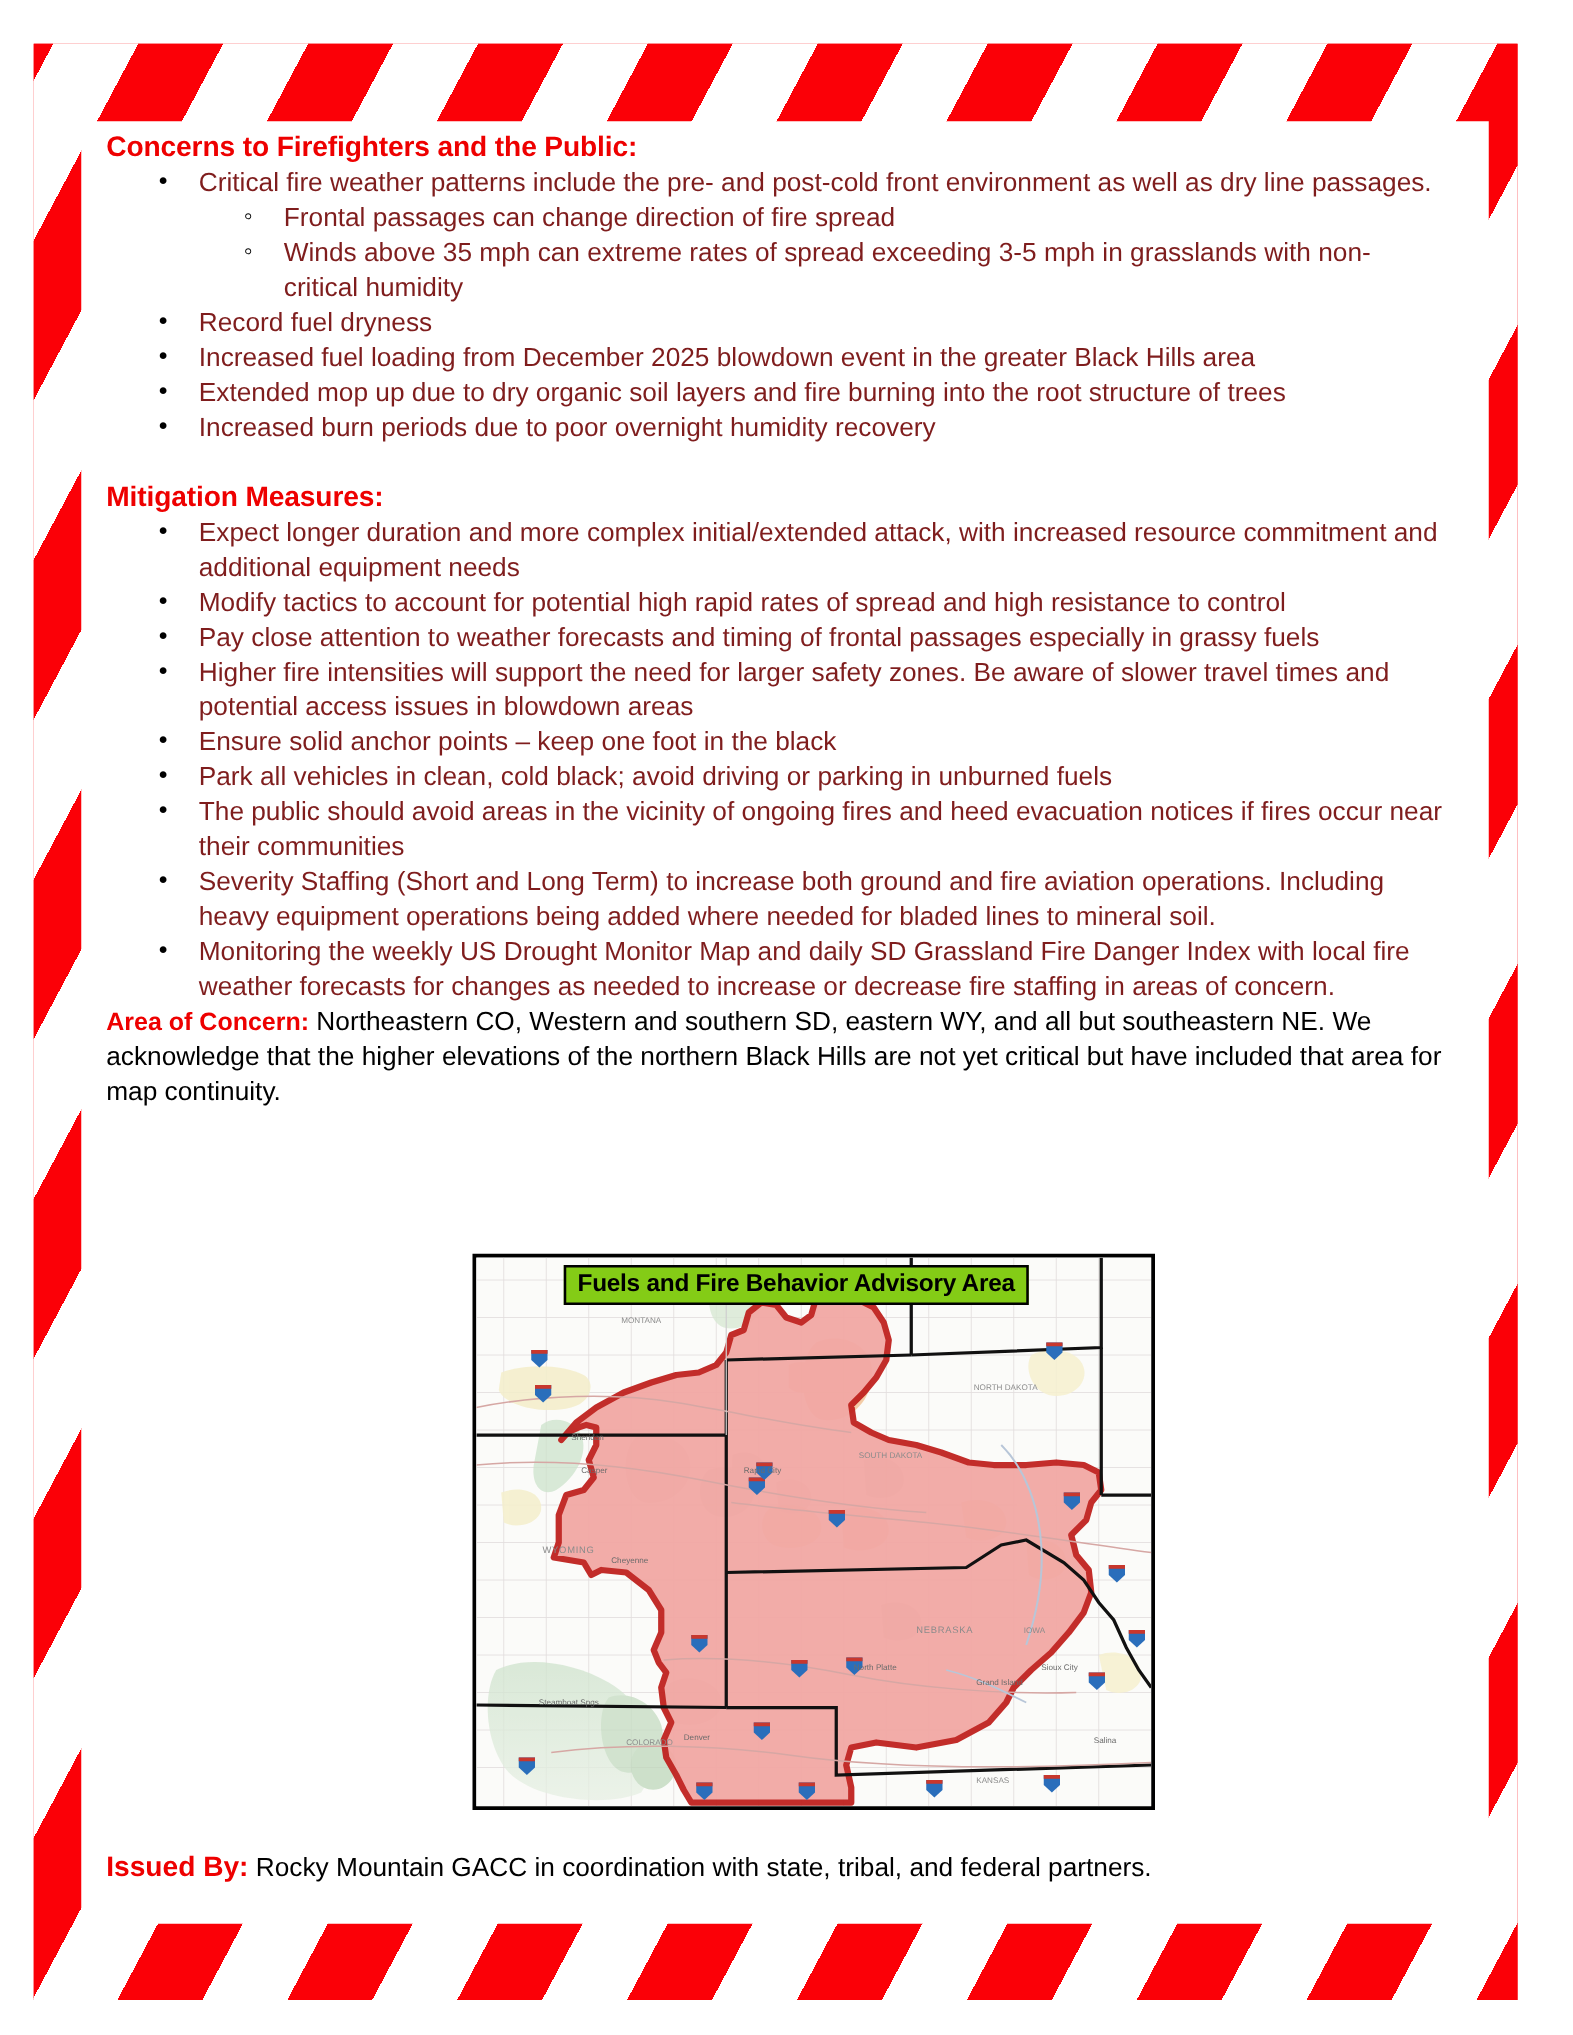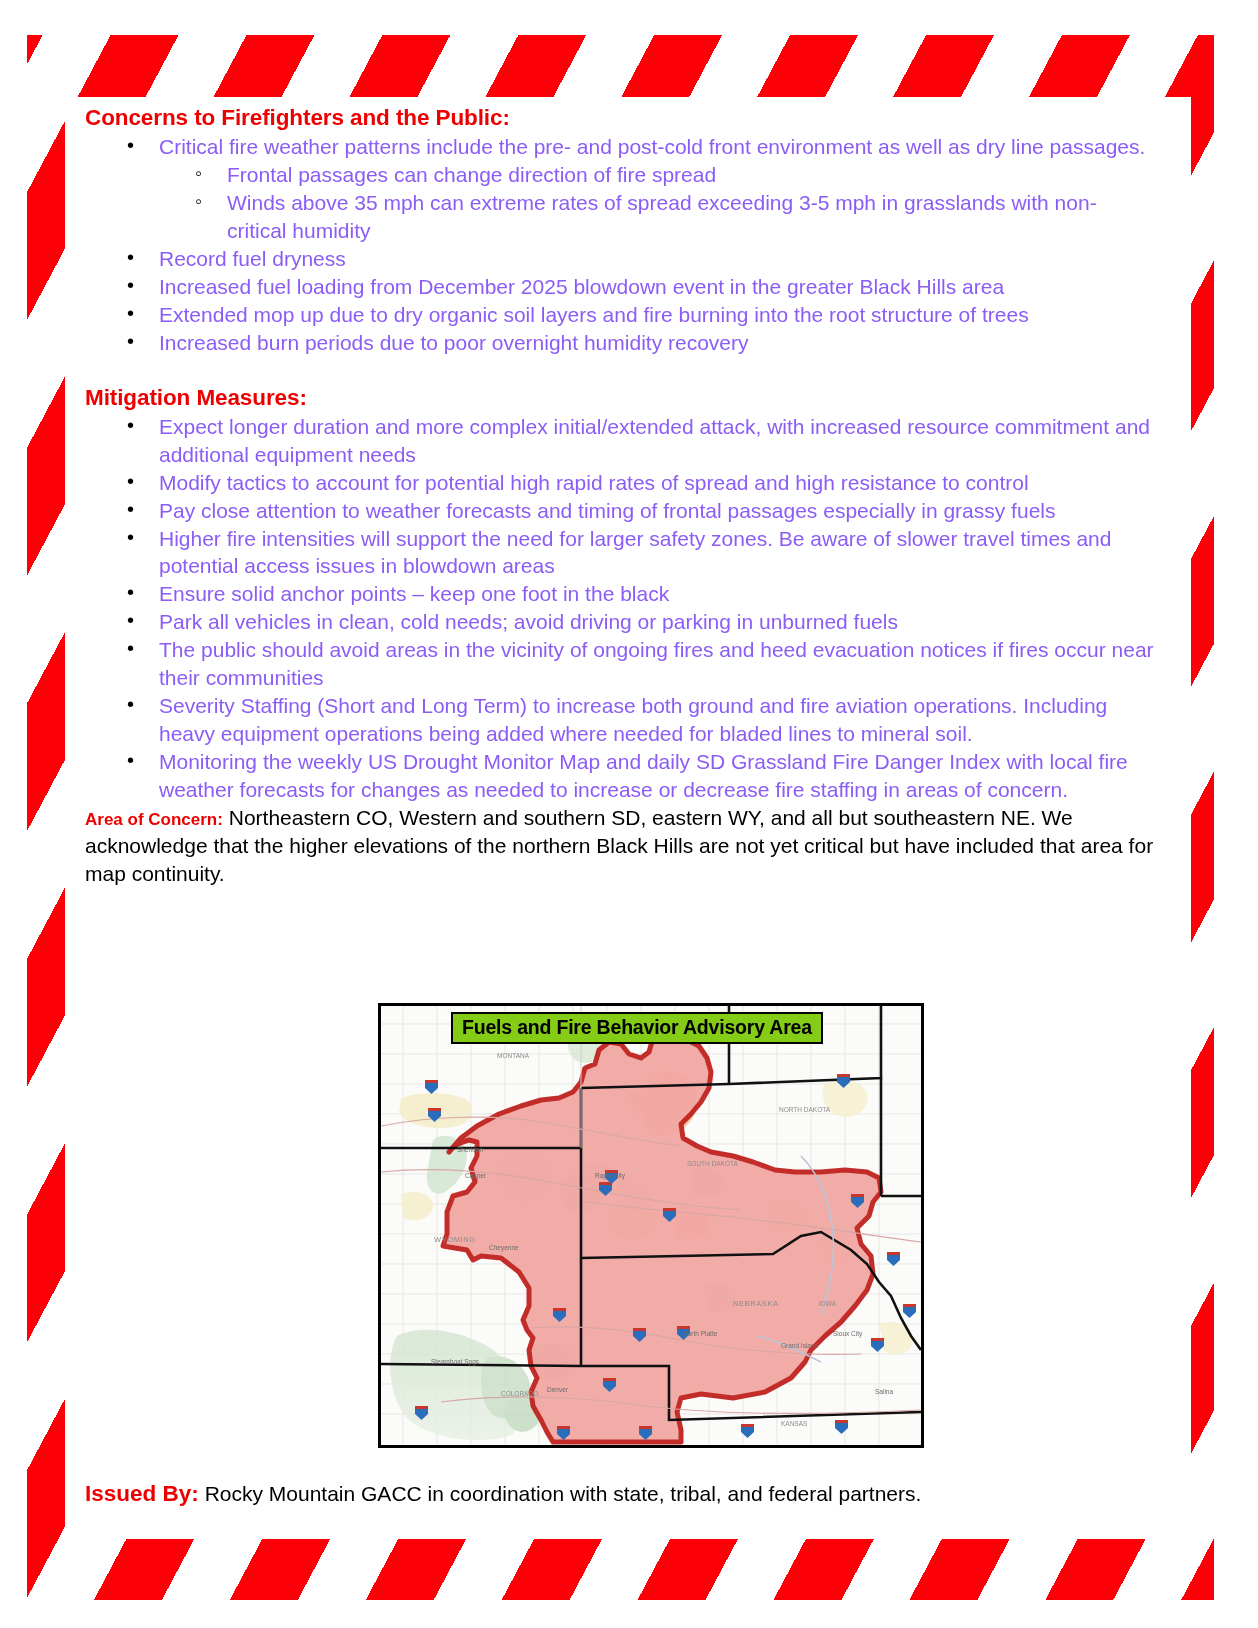--- a/index.html
+++ b/index.html
@@ -68,21 +68,21 @@
   }
   ul.lvl2 {
     list-style: none;
     margin: 0;
     padding: 0 0 0 68px;
   }
   li.b1, li.b2 {
     position: relative;
     font-size: 21px;
     line-height: 1.33;
-    color: #8b5cf6;
+    color: #7f1d1d;
     margin: 0 0 0 0;
     padding-left: 32px;
   }
   li.b1::before {
     content: "\2022";
     position: absolute;
     left: 0;
     top: -1px;
     font-size: 20px;
     line-height: 1.33;
@@ -102,21 +102,21 @@
   }
   .para {
     font-size: 21px;
     line-height: 1.33;
     color: #000;
     margin: 0;
   }
   .para .lead {
     color: #ee0000;
     font-weight: bold;
-    font-size: 17px;
+    font-size: 20px;
   }
   #issued-by {
     position: absolute;
     left: 85px;
     top: 1479px;
     font-size: 21px;
     line-height: 1.33;
     color: #000;
     width: 1050px;
   }
@@ -179,21 +179,21 @@
 
       <div class="gap"></div>
 
       <h2 class="sec-head">Mitigation Measures:</h2>
       <ul class="lvl1">
         <li class="b1">Expect longer duration and more complex initial/extended attack, with increased resource commitment and additional equipment needs</li>
         <li class="b1">Modify tactics to account for potential high rapid rates of spread and high resistance to control</li>
         <li class="b1">Pay close attention to weather forecasts and timing of frontal passages especially in grassy fuels</li>
         <li class="b1">Higher fire intensities will support the need for larger safety zones. Be aware of slower travel times and potential access issues in blowdown areas</li>
         <li class="b1">Ensure solid anchor points – keep one foot in the black</li>
-        <li class="b1">Park all vehicles in clean, cold needs; avoid driving or parking in unburned fuels</li>
+        <li class="b1">Park all vehicles in clean, cold black; avoid driving or parking in unburned fuels</li>
         <li class="b1">The public should avoid areas in the vicinity of ongoing fires and heed evacuation notices if fires occur near their communities</li>
         <li class="b1">Severity Staffing (Short and Long Term) to increase both ground and fire aviation operations. Including heavy equipment operations being added where needed for bladed lines to mineral soil.</li>
         <li class="b1">Monitoring the weekly US Drought Monitor Map and daily SD Grassland Fire Danger Index with local fire weather forecasts for changes as needed to increase or decrease fire staffing in areas of concern.</li>
       </ul>
 
       <p class="para"><span class="lead">Area of Concern:</span><span> Northeastern CO, Western and southern SD, eastern WY, and all but southeastern NE. We acknowledge that the higher elevations of the northern Black Hills are not yet critical but have included that area for map continuity.</span></p>
 
     </div>
   </div>
 

